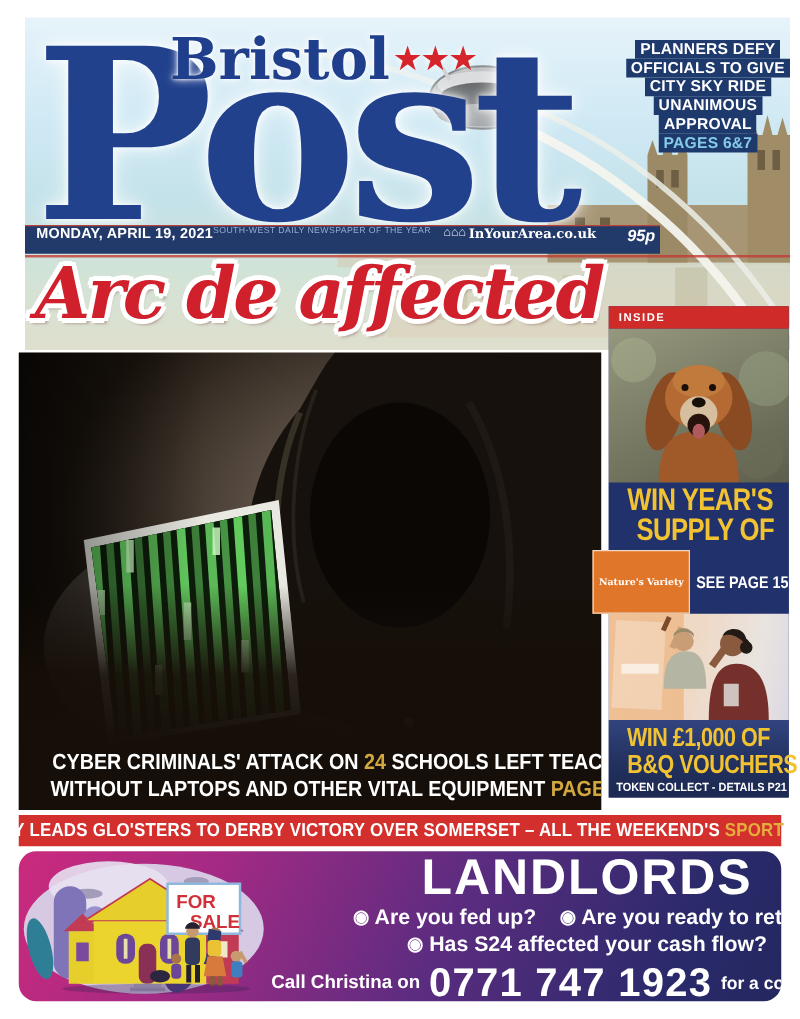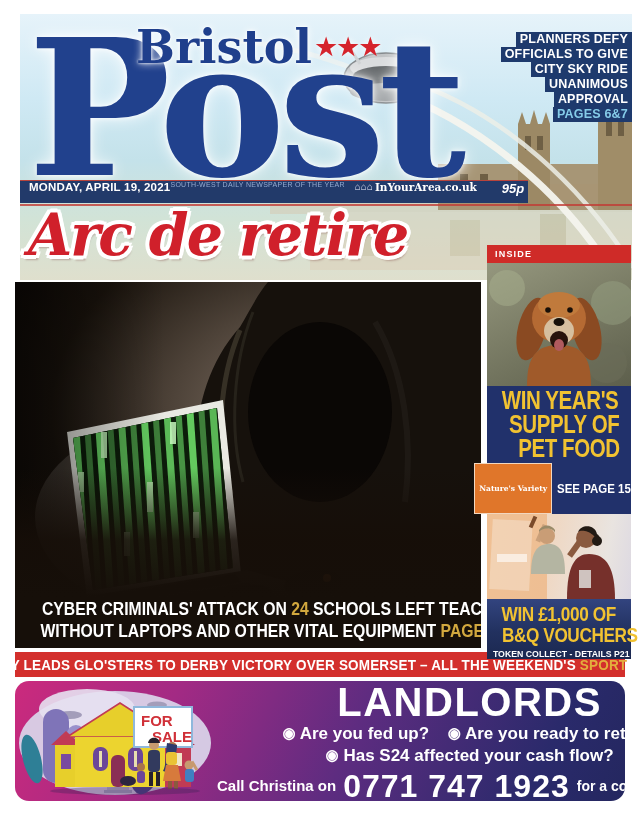--- a/index.html
+++ b/index.html
@@ -12,21 +12,21 @@
         background:linear-gradient(180deg,#e6f3fa 0%,#cfe9f4 32%,#c4e2ea 55%,#d2e3d6 78%,#dfdfcd 100%);}
   .hero-svg{position:absolute;left:0;top:0;z-index:1;}
   .brand-main{position:absolute;left:8px;top:0px;z-index:3;line-height:1;
         font-family:"DejaVu Serif",serif;font-weight:bold;font-size:190px;letter-spacing:-7px;
         color:#21418d;text-shadow:0 0 16px rgba(255,255,255,.95),0 0 5px rgba(255,255,255,.9);}
   .brand-top{position:absolute;left:116px;top:10px;z-index:4;
         font-family:"DejaVu Serif",serif;font-weight:bold;font-size:46px;line-height:1;
         color:#1f3f8c;text-shadow:0 0 8px #fff,0 0 3px #fff;}
   .brand-stars{font-size:27px;color:#d5242c;letter-spacing:-2px;position:relative;top:-7px;left:2px;
         text-shadow:0 0 6px #fff;font-family:"DejaVu Sans",sans-serif;font-weight:bold;}
-  .skybox{position:absolute;right:0;top:18px;z-index:4;display:flex;flex-direction:column;align-items:flex-end;}
+  .skybox{position:absolute;right:0;top:18px;z-index:4;display:flex;flex-direction:column;align-items:center;}
   .skybox span{display:inline-block;background:#1e3a6d;color:#fff;font-weight:bold;font-size:12.5px;
         line-height:1.12;padding:0 4px 1px;letter-spacing:.2px;}
   .skybox .pages{color:#85cbe8;}
   .datebar{position:absolute;left:0;top:166px;width:508px;height:23px;z-index:4;background:#223a6a;
         border-top:1px solid #b8443c;display:flex;padding:0 9px;color:#fff;}
   .d-date{font-size:11.5px;font-weight:bold;letter-spacing:.2px;white-space:nowrap;}
   .d-tag{margin-left:auto;font-size:7px;color:#95aacf;letter-spacing:.3px;white-space:nowrap;}
   .d-icons{margin-left:10px;font-size:10px;color:#e8eefc;}
   .d-site{margin-left:2px;font-size:10.5px;font-weight:bold;font-family:"DejaVu Serif",serif;white-space:nowrap;}
   .d-price{margin-left:25px;font-size:13px;font-weight:bold;font-style:italic;}
@@ -157,21 +157,21 @@
 
     <div class="datebar">
       <span class="d-date">MONDAY, APRIL 19, 2021</span>
       <span class="d-tag">SOUTH-WEST DAILY NEWSPAPER OF THE YEAR</span>
       <span class="d-icons">⌂⌂⌂</span>
       <span class="d-site">InYourArea.co.uk</span>
       <span class="d-price">95p</span>
     </div>
     <div class="redline"></div>
 
-    <div class="arc">Arc de retire</div>
+    <div class="arc">Arc de affected</div>
   </div>
 
   <div class="main">
     <svg width="466" height="366" viewBox="0 0 466 366" style="position:absolute;left:0;top:0;z-index:1;">
       <defs>
         <clipPath id="screenclip">
             <polygon points="58,156 202,126 218,286 78,308"></polygon>
           </clipPath>
         <linearGradient id="vg" x1="0" y1="0" x2="1" y2="0">
           <stop offset="0" stop-color="#000" stop-opacity="0.55"></stop>
@@ -265,21 +265,20 @@
           <ellipse cx="72" cy="59" rx="5.5" ry="4" fill="#171009"></ellipse>
           <ellipse cx="72" cy="77" rx="9" ry="9" fill="#27130c"></ellipse>
           <ellipse cx="72" cy="82" rx="5" ry="6" fill="#b05a5e"></ellipse>
         </g>
       </svg>
     </div>
 
     <div class="petpanel">
       <span class="pet-line"><span class="cond">WIN YEAR'S</span></span>
       <span class="pet-line"><span class="cond">SUPPLY OF</span></span>
-      <span class="pet-line"><span class="cond">PET FOOD</span></span>
       <div class="petrow">
         <span class="nv">Nature's Variety</span>
         <span class="seepage"><span class="cond">SEE PAGE 15</span></span>
       </div>
     </div>
 
     <div class="paintphoto">
       <svg width="144" height="85" viewBox="0 0 144 85">
         <rect x="0" y="0" width="60" height="85" fill="#eda96c" opacity="0.55"></rect>
         <rect x="4" y="6" width="40" height="70" fill="#f6e3d2" opacity="0.5" transform="rotate(3 24 40)"></rect>

